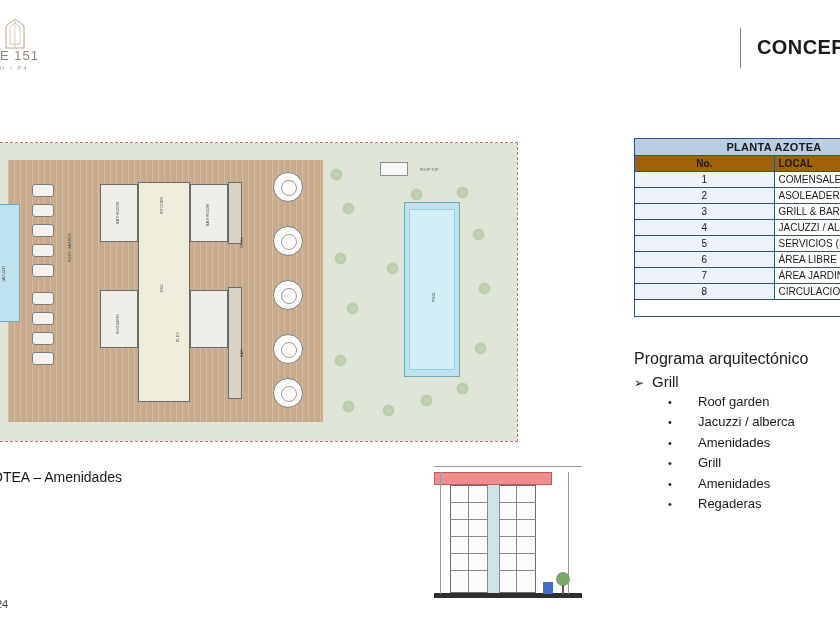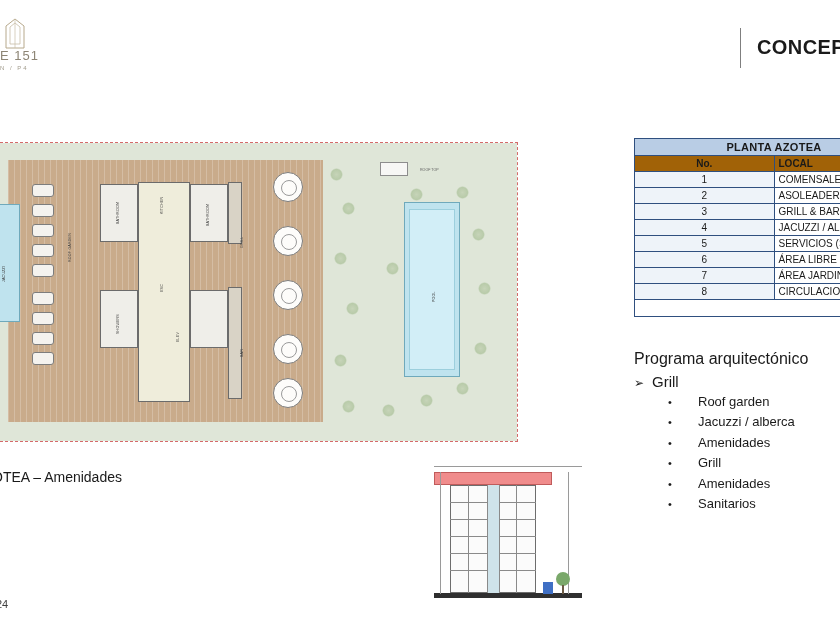--- a/index.html
+++ b/index.html
@@ -623,17 +623,17 @@
     <div class="arch-list-item">
       <span class="dot">•</span><span>Amenidades</span>
     </div>
     <div class="arch-list-item">
       <span class="dot">•</span><span>Grill</span>
     </div>
     <div class="arch-list-item">
       <span class="dot">•</span><span>Amenidades</span>
     </div>
     <div class="arch-list-item">
-      <span class="dot">•</span><span>Sanitarios</span>
+      <span class="dot">•</span><span>Regaderas</span>
     </div>
   </div>
 
 </div>
 
 </body></html>

